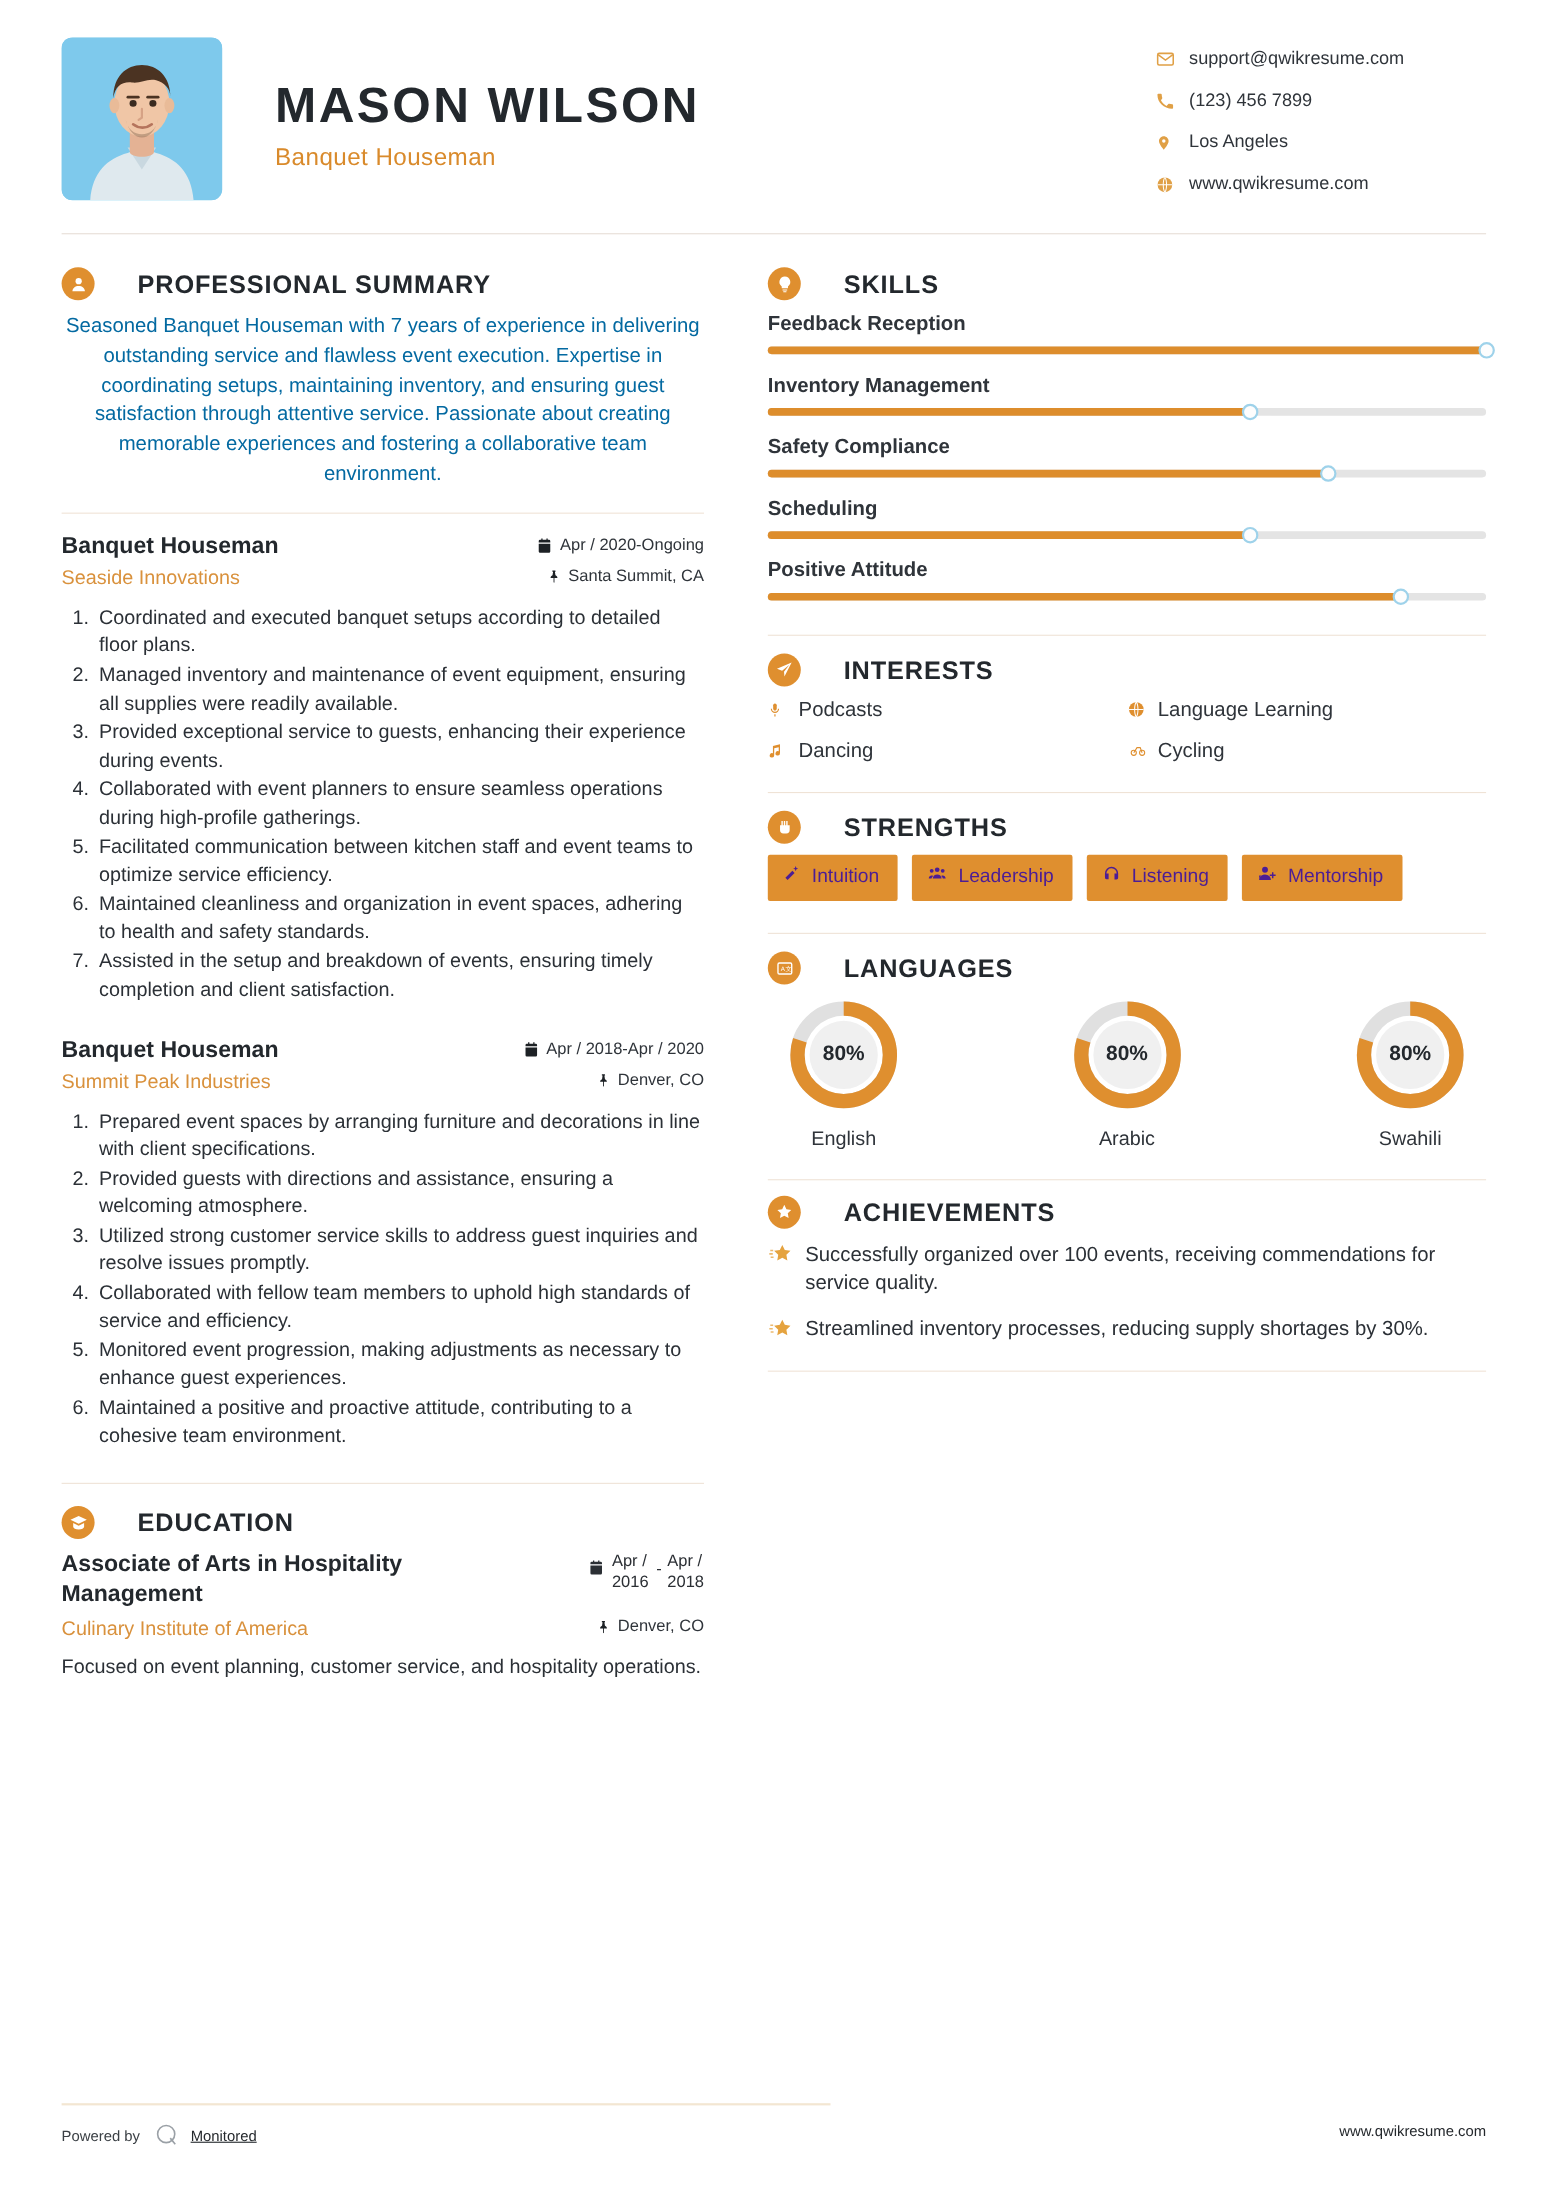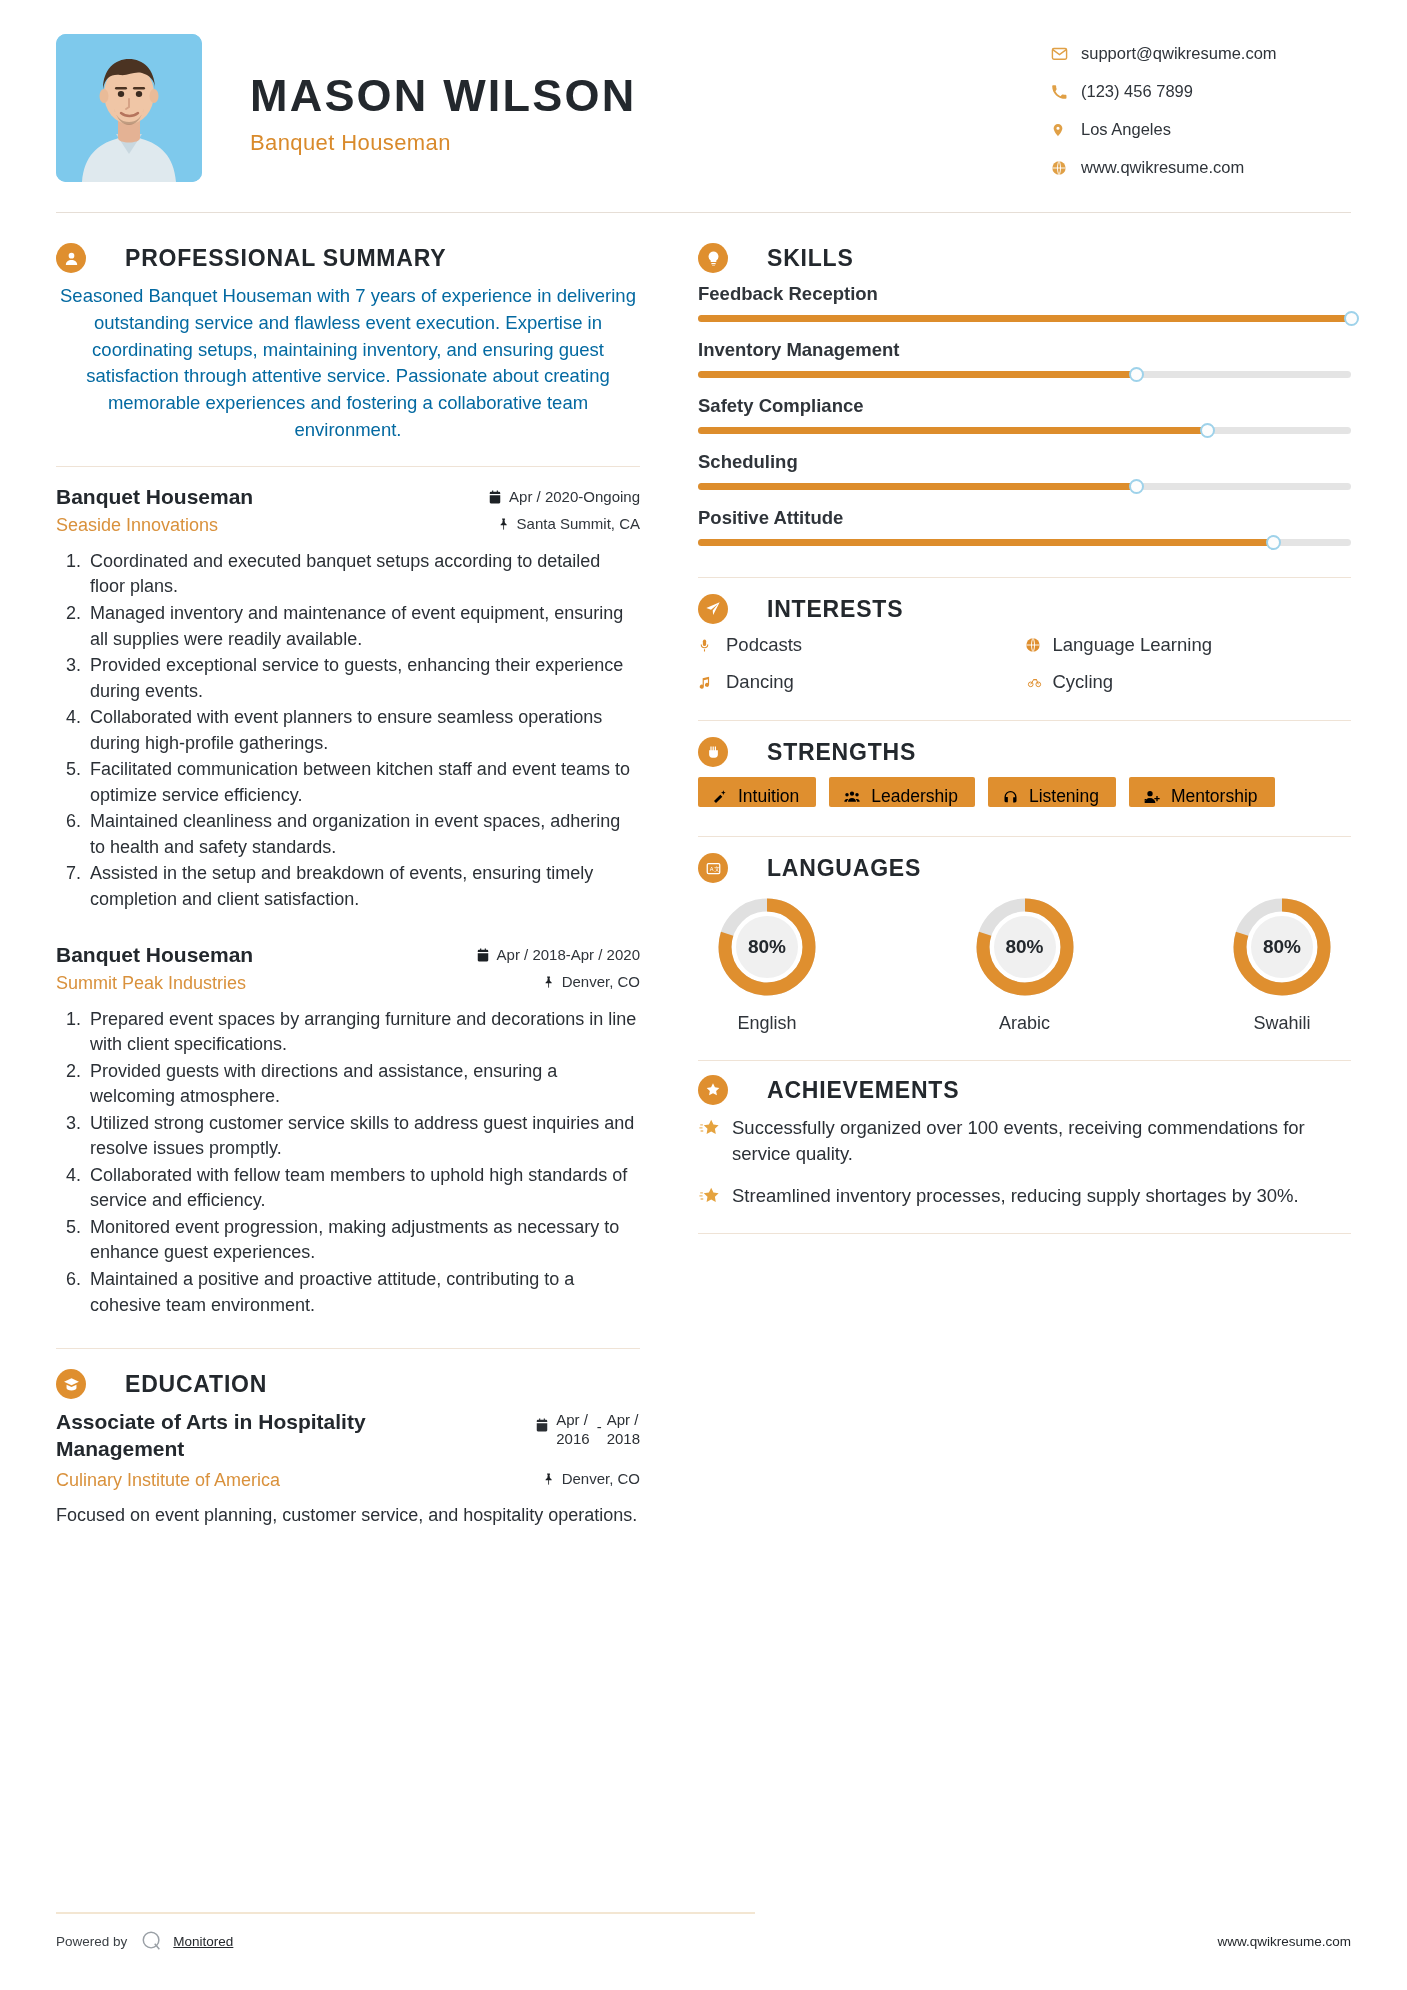--- a/index.html
+++ b/index.html
@@ -224,26 +224,26 @@
   }
   .interest .ii {
     width: 28px; flex:0 0 28px;
     color: #df8f2f; display:flex; align-items:center;
   }
 
   
   .tags { display:flex; flex-wrap:wrap; margin-top:4px; }
   .tag {
     background: #df8f2f;
-    color: #000000;
+    color: #4c1d95;
     font-size: 17.5px;
-    padding: 9px 17px 0 14px;
+    padding: 9px 17px 12px 14px;
     margin: 0 13px 13px 0;
     display: flex;
-    align-items: center;
+    align-items: flex-start;
     border-radius: 2px;
   }
   .tag .ti { margin-right: 10px; display:flex; align-items:center; }
 
   
   .langs { display:flex; justify-content:space-between; margin-top: 12px; padding: 0 4px; }
   .lang { text-align:center; width: 130px; }
   .donut { position:relative; width:104px; height:104px; margin: 0 auto; }
   .donut svg { display:block; transform: rotate(-90deg); }
   .donut .pct {
@@ -263,21 +263,21 @@
   .ach-text { font-size:18.5px; line-height:1.4; color:#2b3036; }
 
   
   .footer {
     position: absolute;
     left: 56px; right: 56px;
     bottom: 38px;
   }
   .footer-rule { height:2px; background:#f3e6d2; width: 54%; }
   .footer-row {
-    display:flex; align-items:center; justify-content:space-between;
+    display:flex; justify-content:space-between;
     padding-top: 16px;
   }
   .powered { display:flex; align-items:center; font-size:13.5px; color:#3b4045; }
   .qlogo { margin: 0 10px 0 14px; color:#9aa0a6; display:flex; }
   .qlink { text-decoration: underline; color:#24282c; font-size:13.5px; }
   .fsite { font-size:13.5px; color:#24282c; }
 </style>
 </head>
 <body>
 

